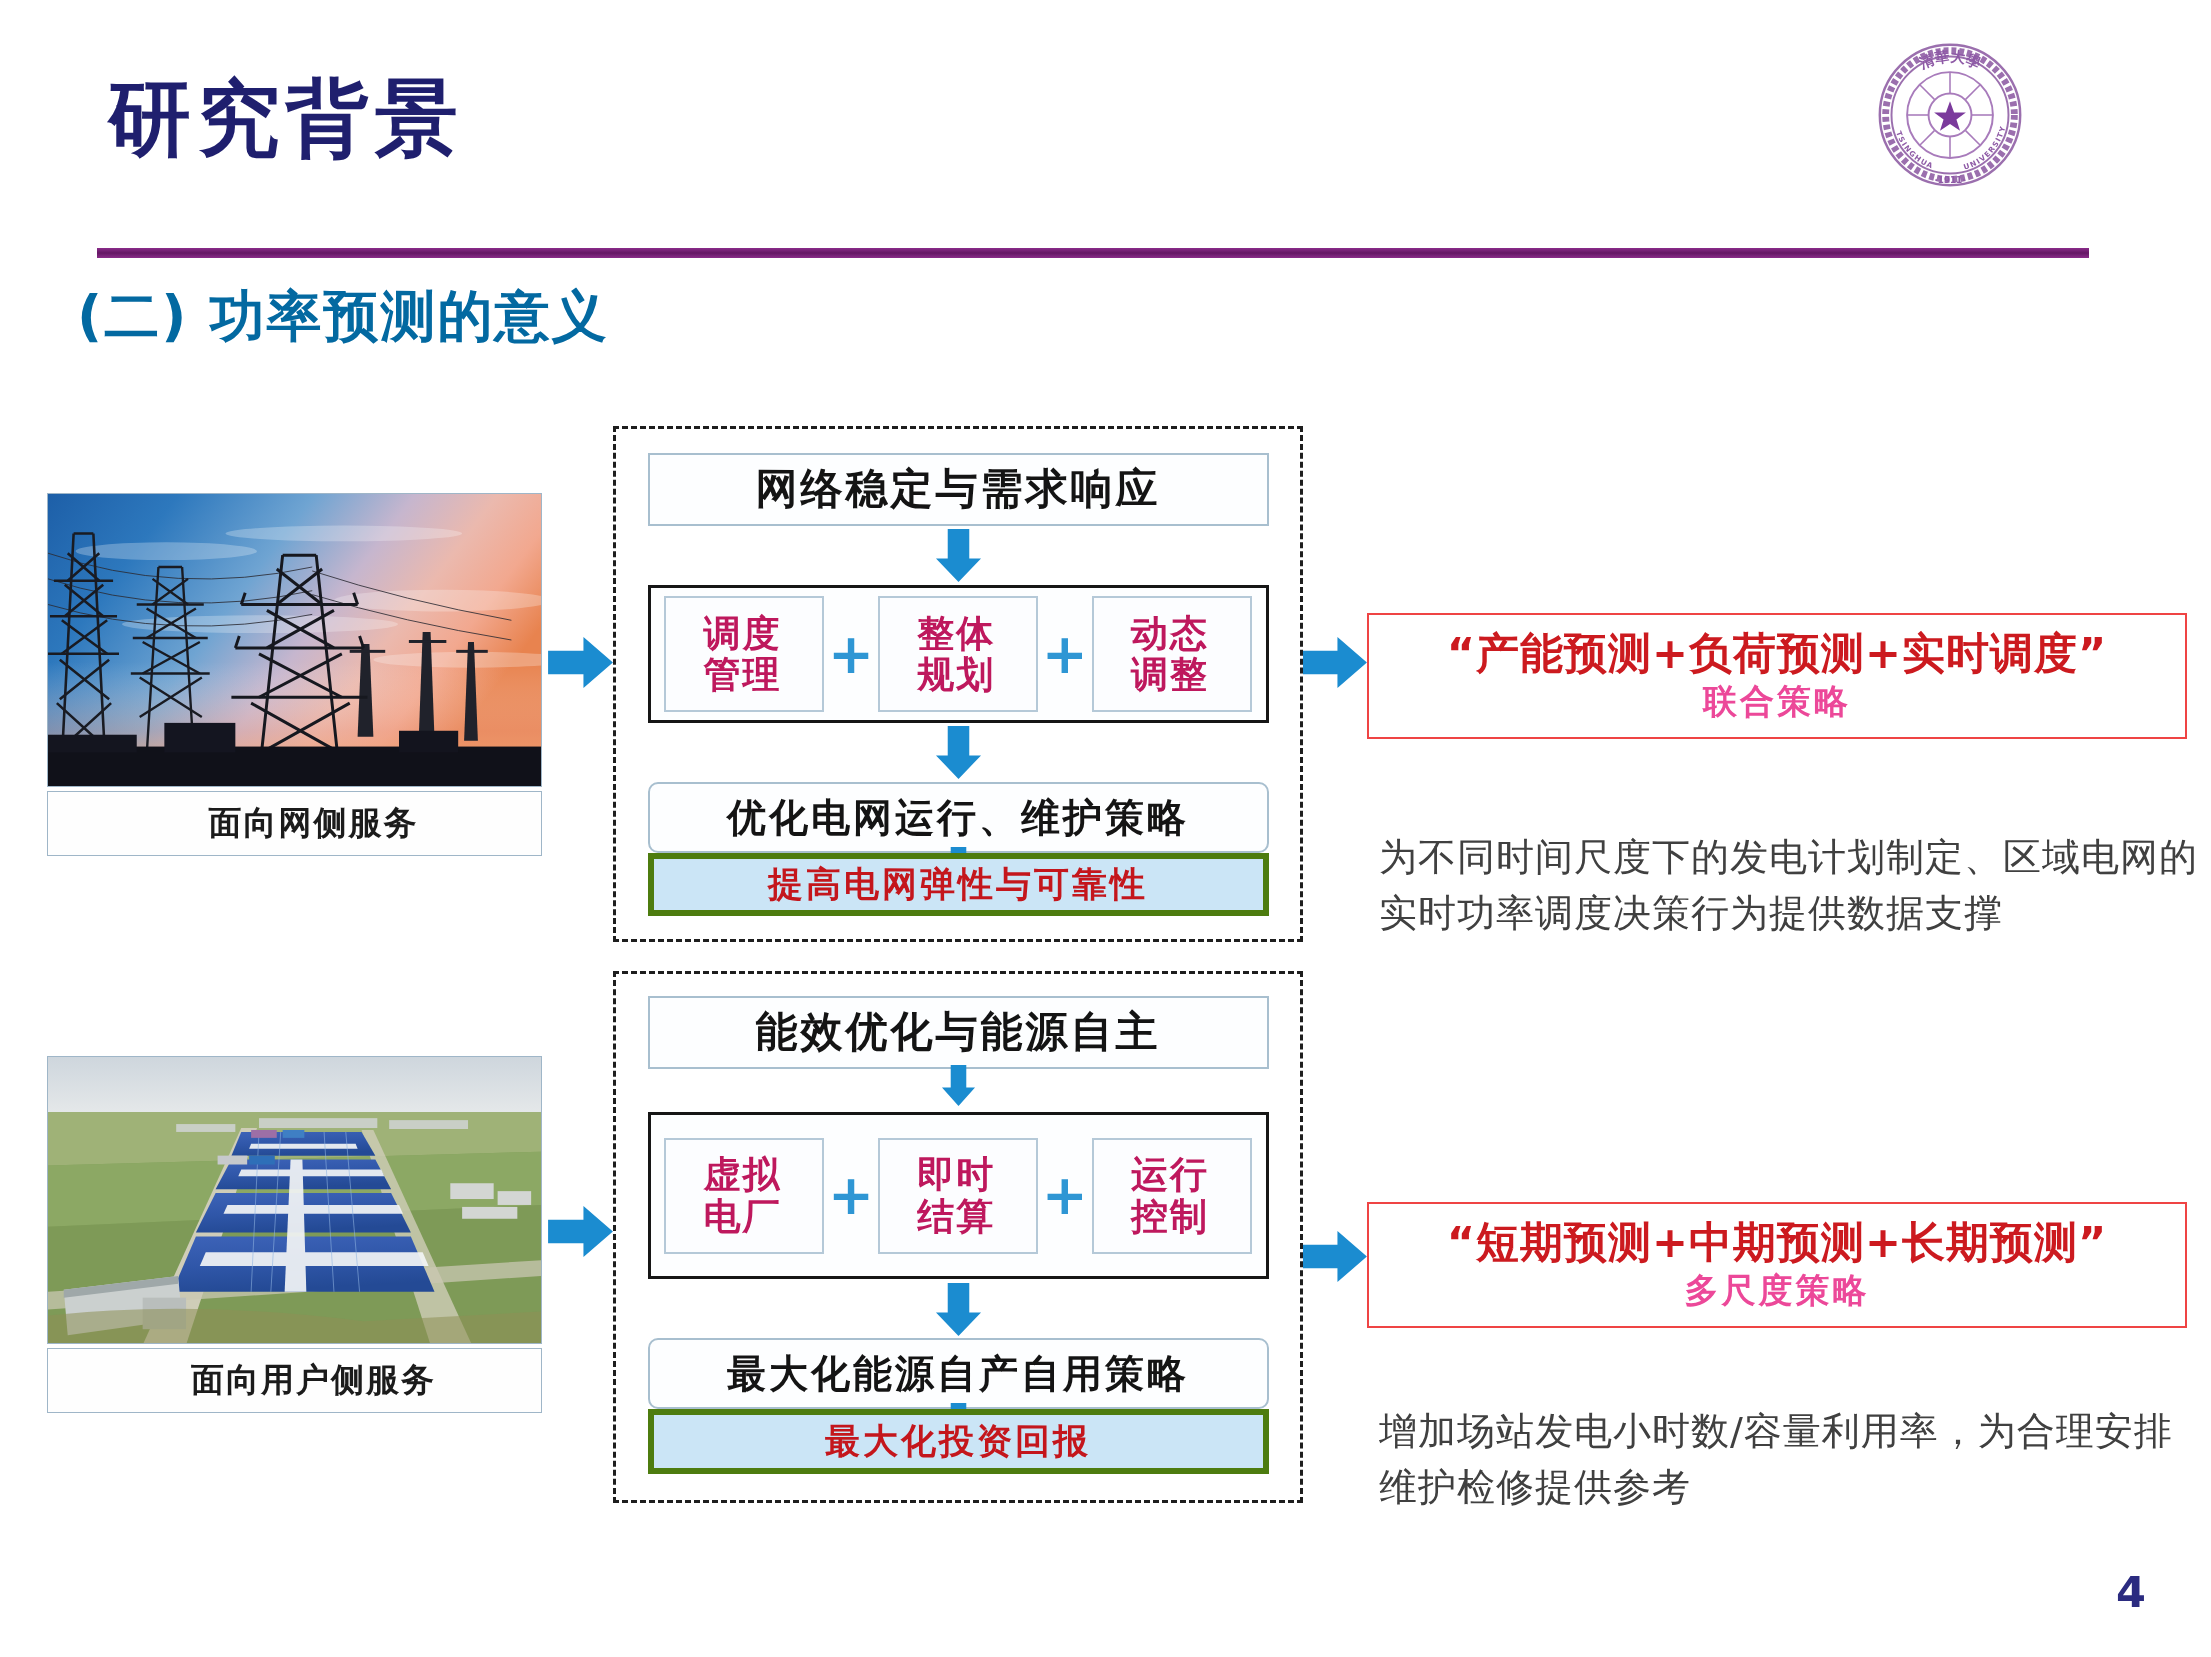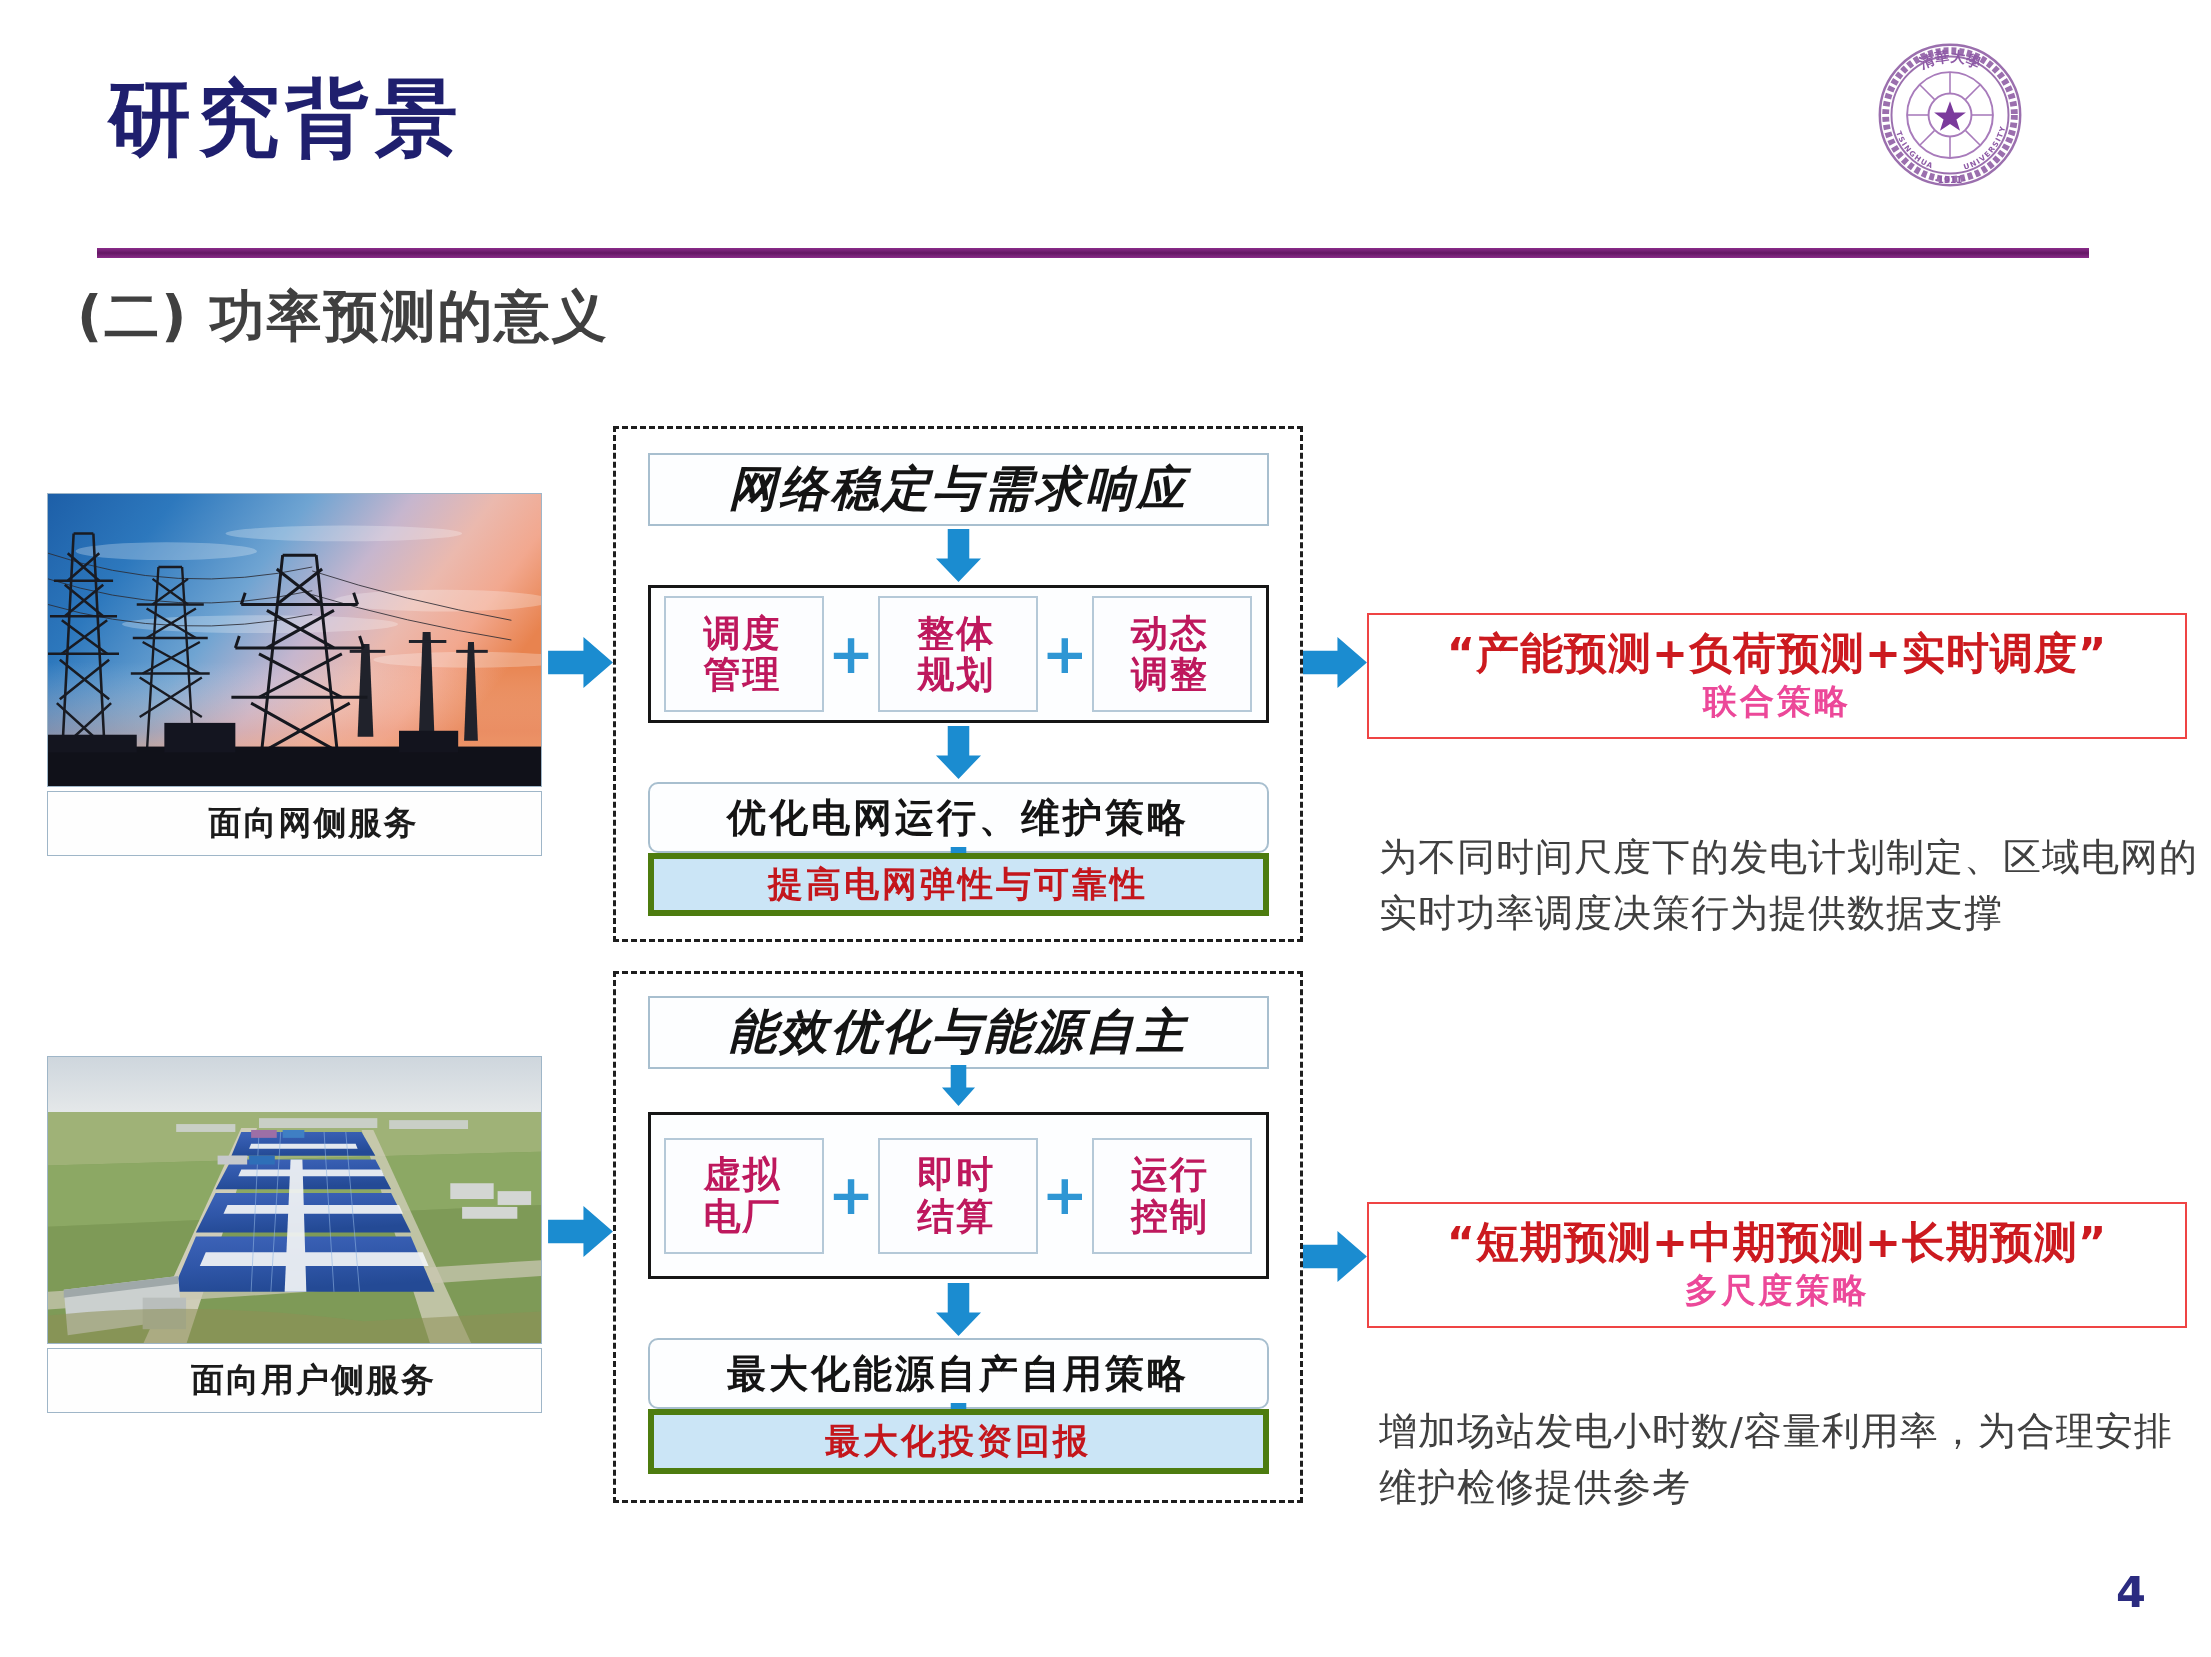--- a/index.html
+++ b/index.html
@@ -37,21 +37,21 @@
     width: 1992px;
     height: 9.9px;
     background: linear-gradient(to bottom, #8A2C8A 0%, #641764 50%, #8A2C8A 100%);
   }
   .subtitle {
     position: absolute;
     left: 77px;
     top: 280px;
     font-size: 55px;
     font-weight: 700;
-    color: #404040;
+    color: #0369a1;
     letter-spacing: 2px;
     white-space: nowrap;
     text-align: center;
   }
 
   
   .logo {
     position: absolute;
     left: 1872px;
     top: 37px;
@@ -111,23 +111,22 @@
     border: 2px solid #A8BFCF;
     background: #FDFEFF;
     display: flex;
     align-items: center;
     justify-content: center;
     text-align: center;
     font-weight: 700;
     color: #141414;
   }
   .fbox.head {
-    font-size: 48px;
+    font-size: 42px;
     letter-spacing: 3px;
-    font-style: italic;
   }
   .fbox.wide {
     font-size: 39px;
     letter-spacing: 3px;
     border-radius: 10px;
   }
   .fbox.result {
     background: #CBE5F6;
     border: 6px solid #4d7c0f;
     color: #C4161C;

